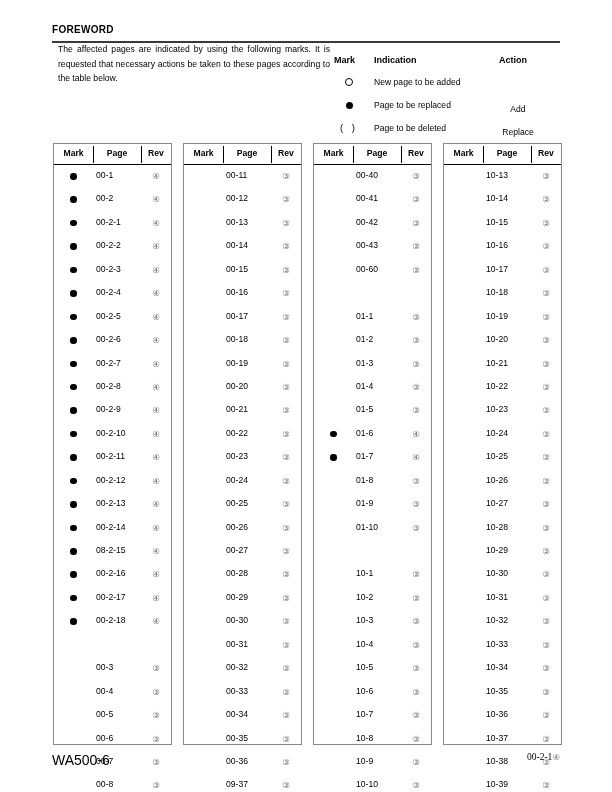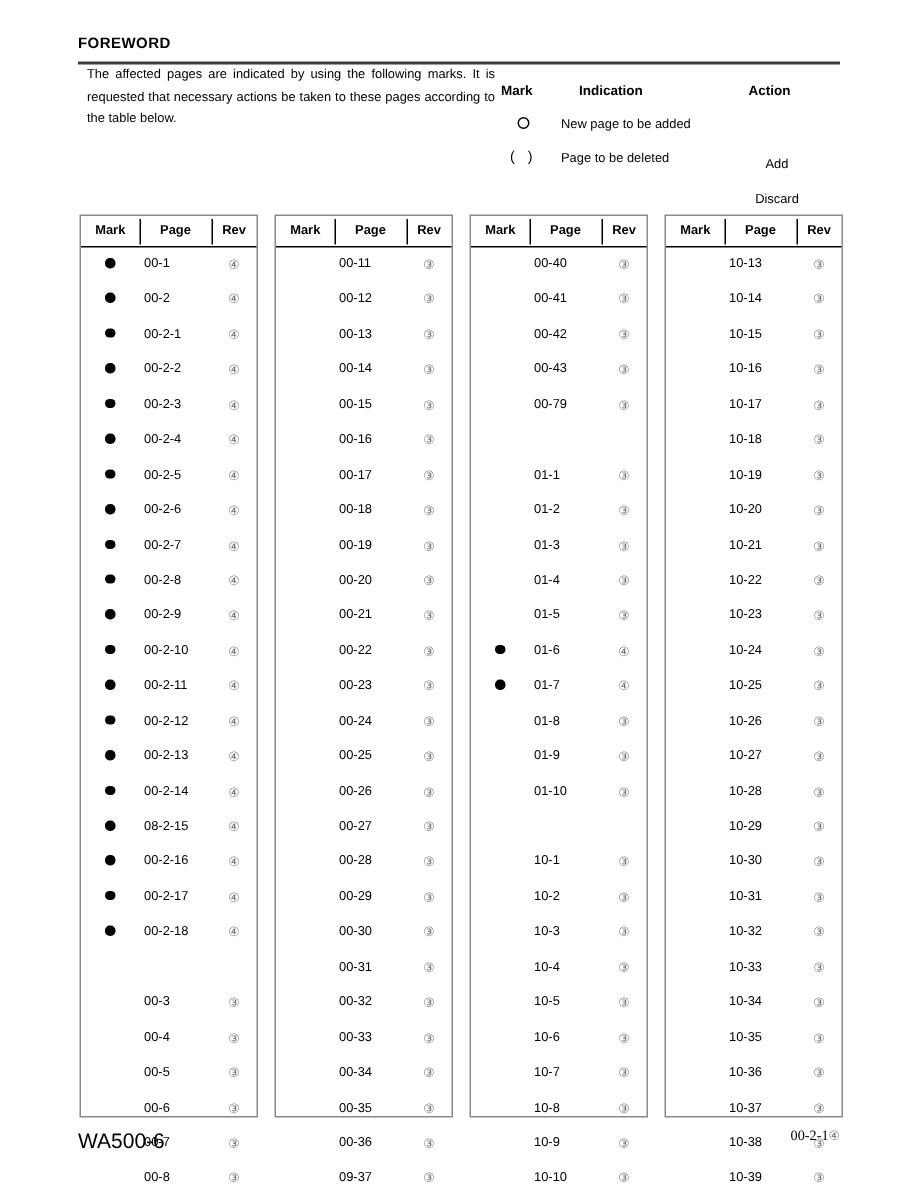--- a/index.html
+++ b/index.html
@@ -52,21 +52,21 @@
     top: 55px;
     width: 240px;
   }
   .legend-head {
     position: relative;
     height: 20px;
     font-size: 9px;
     font-weight: bold;
   }
   .legend-head .lh-mark { position: absolute; left: 0px; }
-  .legend-head .lh-ind  { position: absolute; left: 40px; margin-left: 12px; }
+  .legend-head .lh-ind  { position: absolute; left: 40px; }
   .legend-head .lh-act  { position: absolute; left: 165px; }
 
   .legend-row {
     position: relative;
     height: 23px;
     font-size: 8.6px;
   }
   .legend-row .lr-mark {
     position: absolute;
     left: 0px;
@@ -218,20 +218,25 @@
     <span class="lh-mark">Mark</span>
     <span class="lh-ind">Indication</span>
     <span class="lh-act">Action</span>
   </div>
   <div class="legend-row">
     <span class="lr-mark"><span class="dot-open"></span></span>
     <span class="lr-ind">New page to be added</span>
     <span class="lr-act">Add</span>
   </div>
   <div class="legend-row">
+    <span class="lr-mark"><span class="dot-filled"></span></span>
+    <span class="lr-ind">Page to be replaced</span>
+    <span class="lr-act">Replace</span>
+  </div>
+  <div class="legend-row">
     <span class="lr-mark paren-mark">( )</span>
     <span class="lr-ind">Page to be deleted</span>
     <span class="lr-act">Discard</span>
   </div>
 </div>
 
 <div class="ptable" id="table-0">
   <div class="thead">
     <span class="vline vline-1"></span>
     <span class="vline vline-2"></span>
@@ -549,21 +554,21 @@
         <span class="c-page">00-42</span>
         <span class="c-rev">③</span>
       </div>
       <div class="trow">
         <span class="c-mark"></span>
         <span class="c-page">00-43</span>
         <span class="c-rev">③</span>
       </div>
       <div class="trow">
         <span class="c-mark"></span>
-        <span class="c-page">00-79</span>
+        <span class="c-page">00-60</span>
         <span class="c-rev">③</span>
       </div>
       <div class="trow">
         <span class="c-mark"></span>
         <span class="c-page"></span>
         <span class="c-rev"></span>
       </div>
       <div class="trow">
         <span class="c-mark"></span>
         <span class="c-page">01-1</span>

